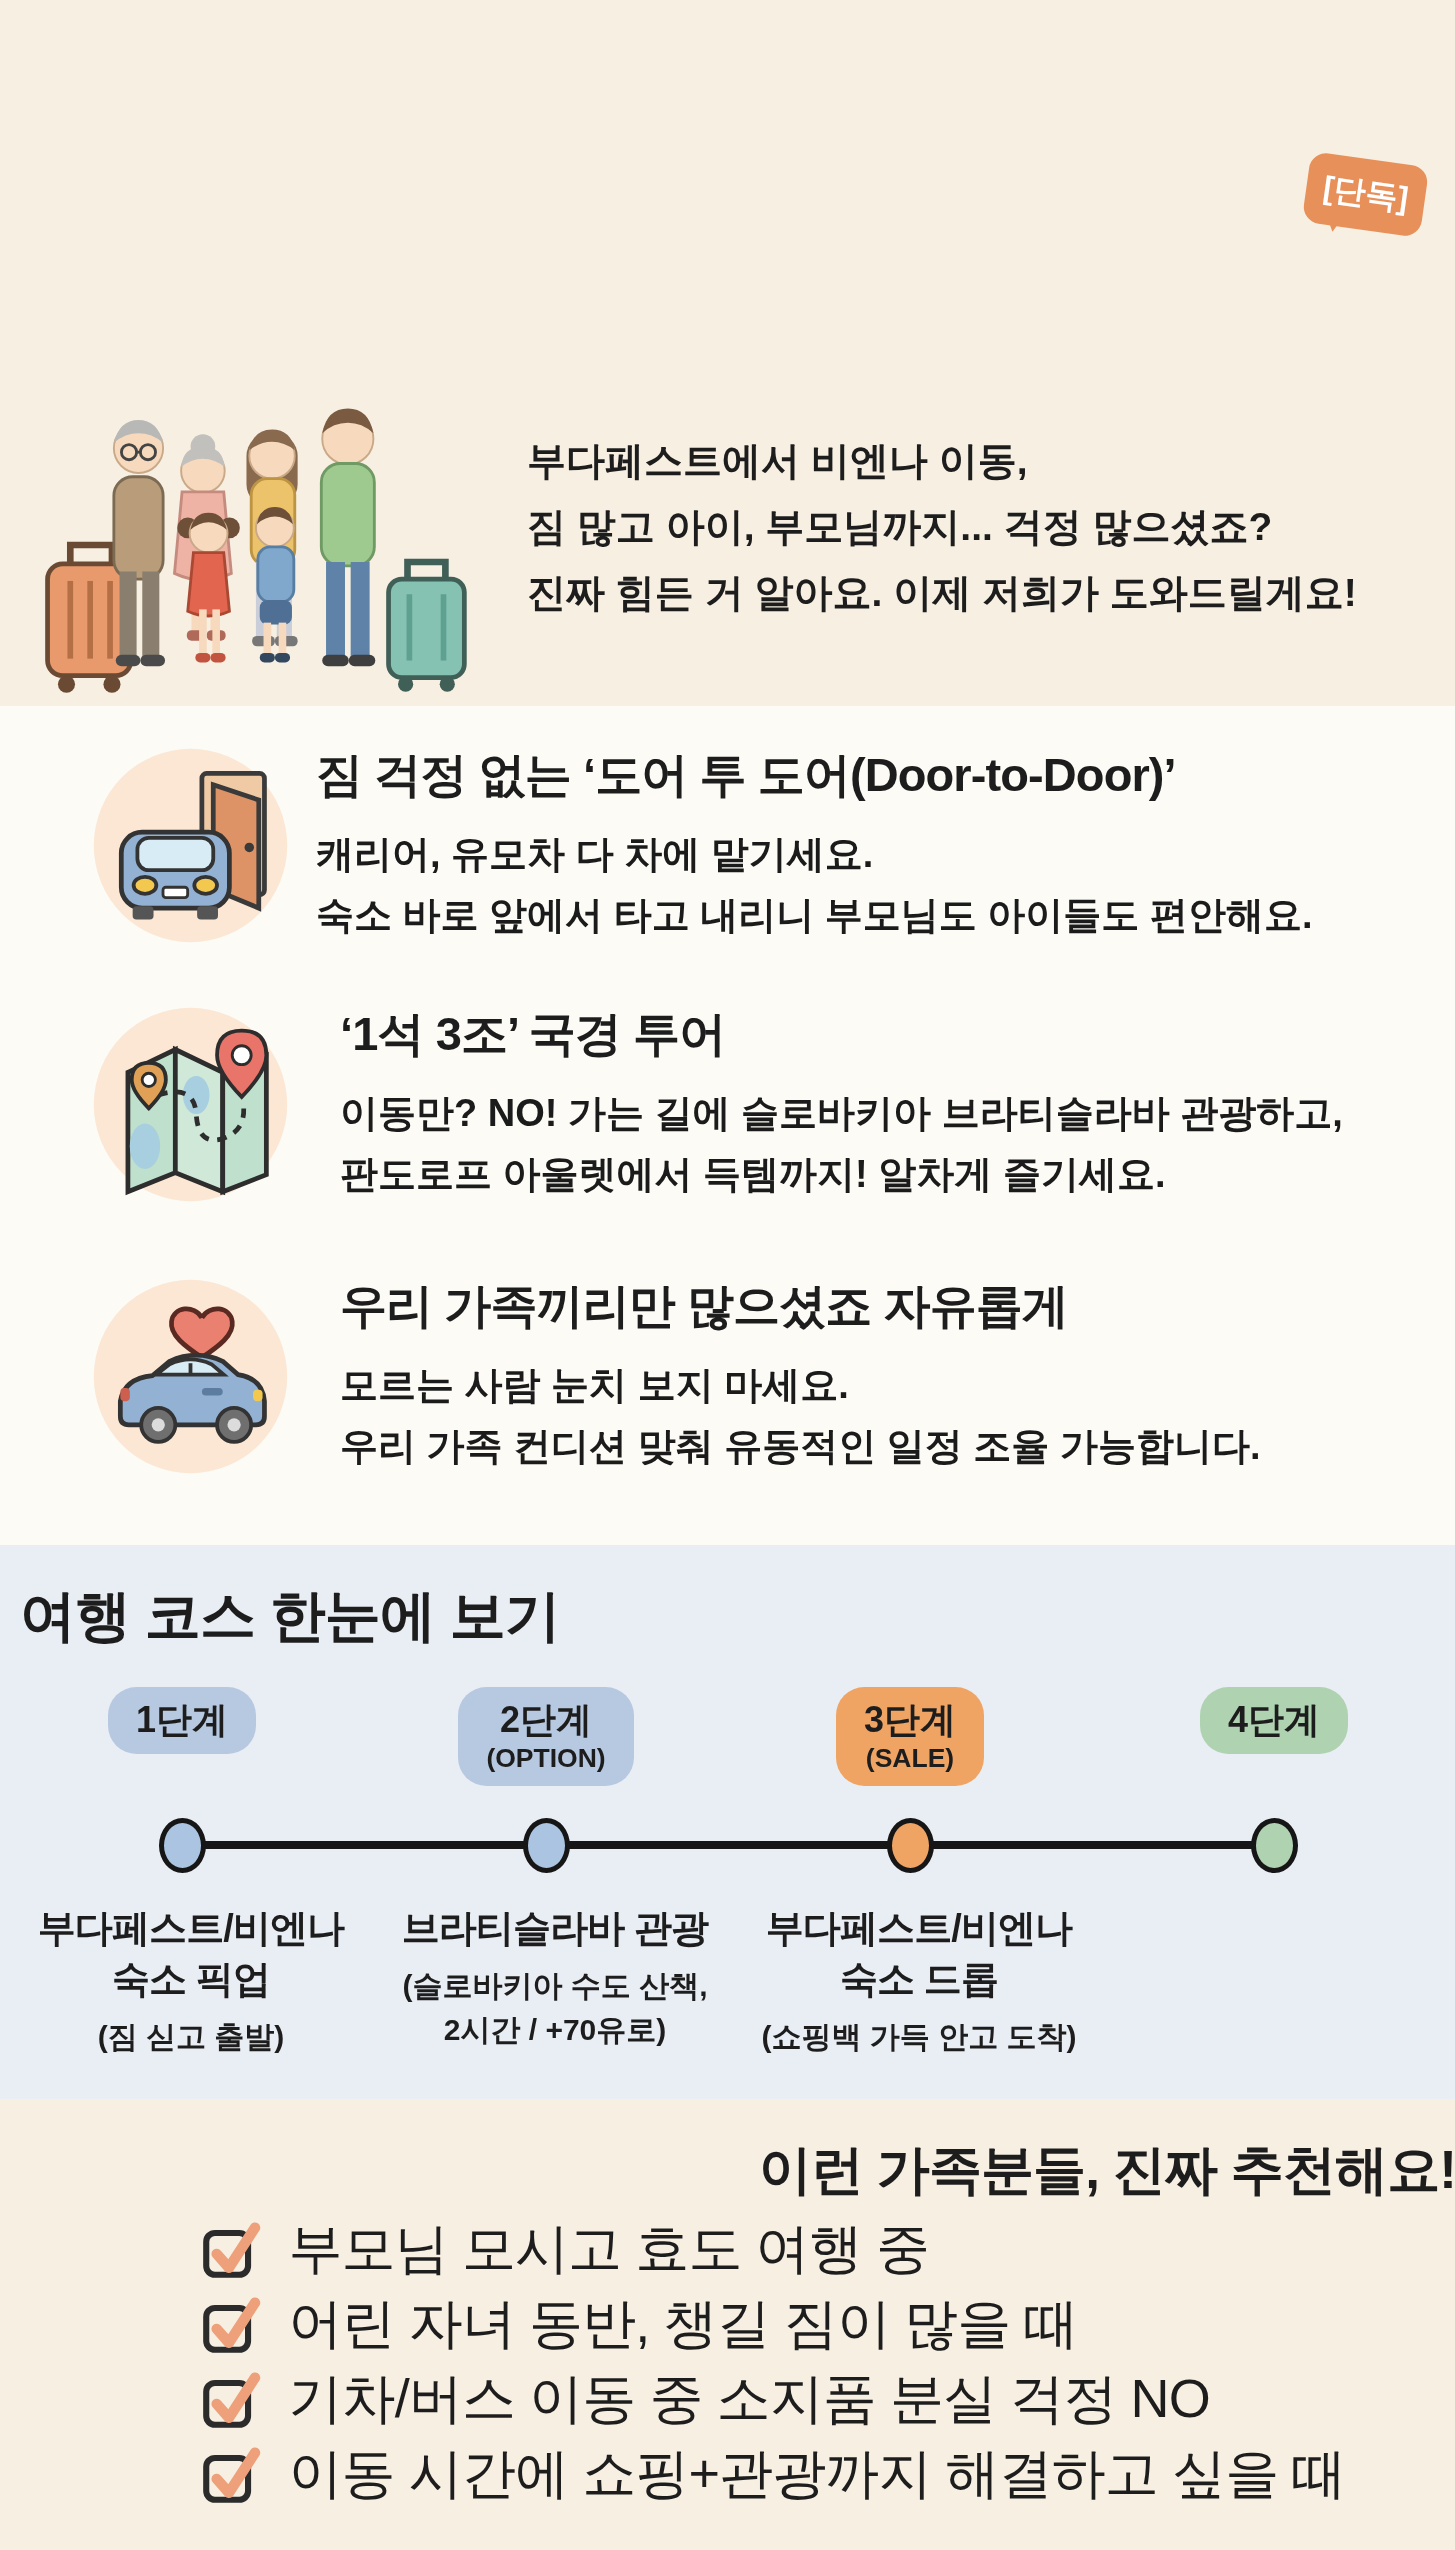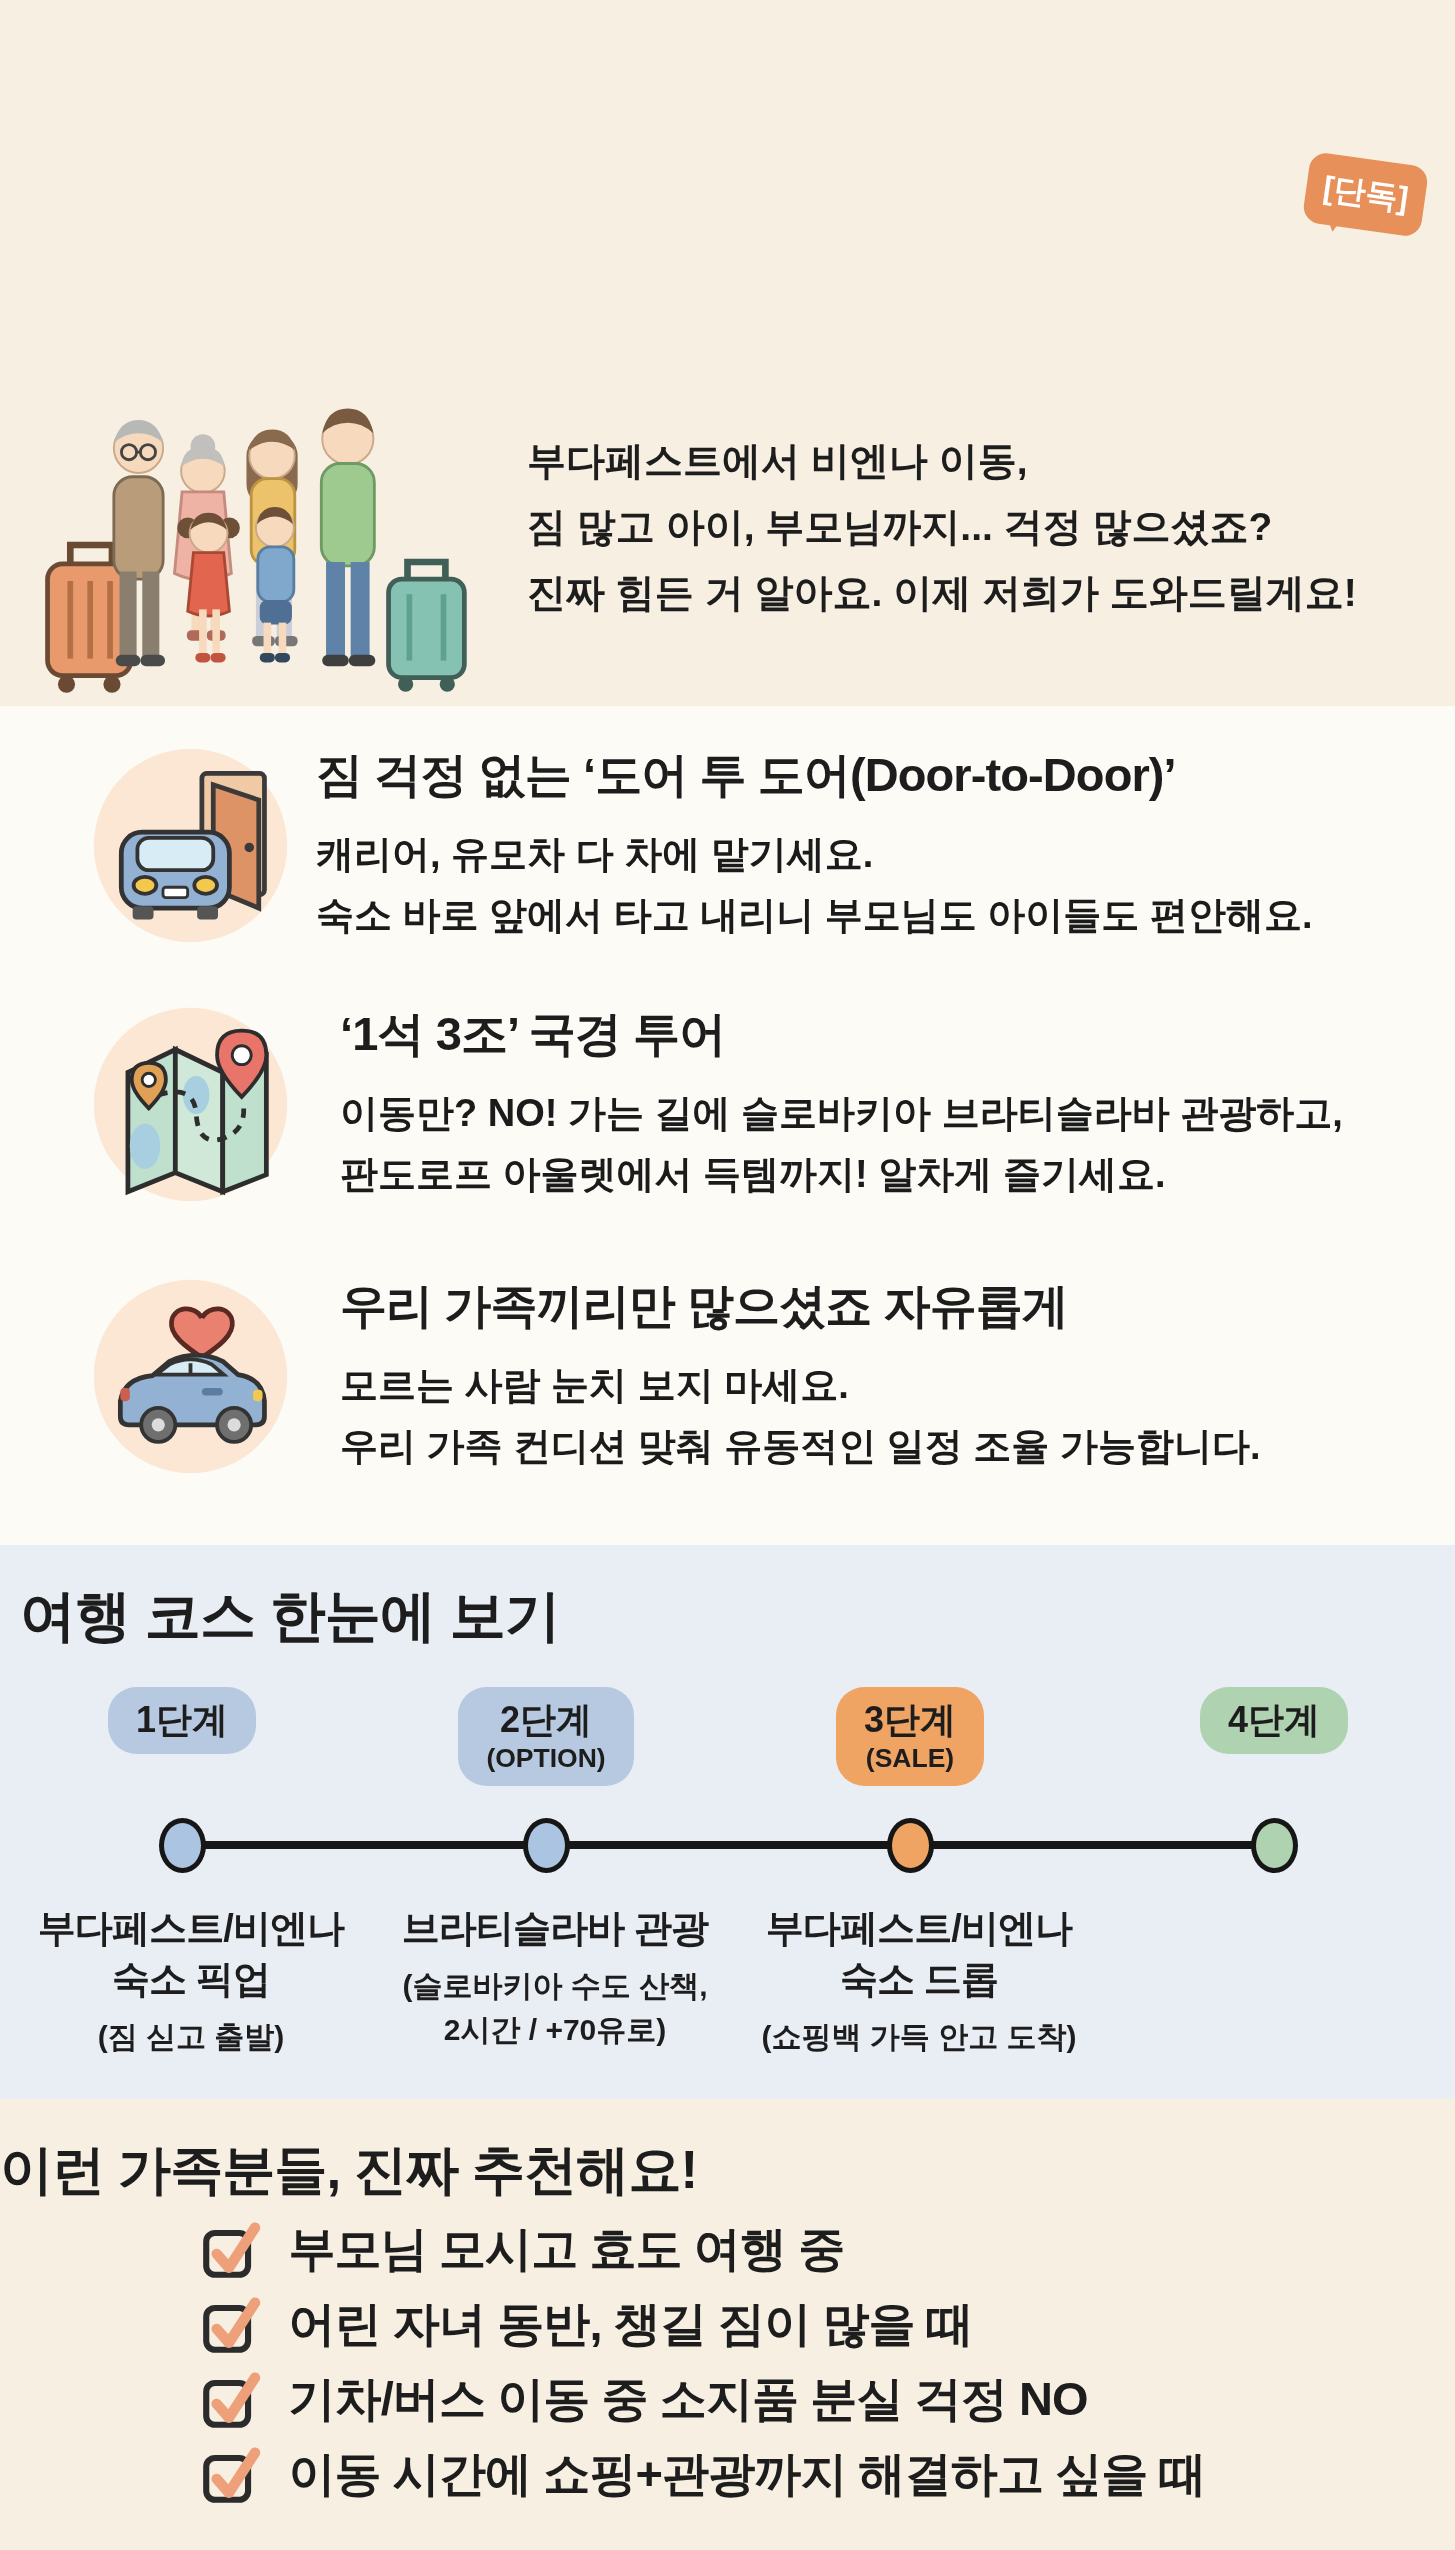--- a/index.html
+++ b/index.html
@@ -54,26 +54,26 @@
   .timeline-line { position:absolute; left:182px; width:1092px; top:29px; height:7.6px; background:#161616; }
   .dot-row { position:absolute; top:0; left:0; width:1456px; display:flex; }
   .dot-cell { height:66px; justify-content:center; }
   .dot { width:47px; height:55px; border:5.7px solid #161616; border-radius:50%; }
 
   .label-row { margin-top:25px;margin-left:9px; }
   .step-name   { font-size:38px; font-weight:800; line-height:51px; text-align:center; letter-spacing:-0.9px; }
   .step-detail { font-size:30px; font-weight:700; line-height:44px; text-align:center; margin-top:9.5px; }
 
   
-  .rec-title { position:absolute; top:36px; width:100%; text-align:left;
+  .rec-title { position:absolute; top:36px; width:100%; text-align:right;
                font-size:53px; font-weight:800; letter-spacing:-0.9px; }
   .rec-list { position:absolute; top:121px; left:201px; }
   .rec-item { display:flex; align-items:center; gap:26.5px; margin-bottom:16px; height:59px; }
   .rec-check { width:61px; height:61px; flex:0 0 61px; }
-  .rec-text { font-size:47px; font-weight:700; letter-spacing:-0.9px; white-space:nowrap;text-align:center; }
+  .rec-text { font-size:54px; font-weight:400; letter-spacing:-0.9px; white-space:nowrap;text-align:center; }
 </style>
 </head>
 <body>
 
 <div class="page">
 
   <div class="sec sec-hero">
 
     <div class="badge">
       <span>[단독]</span>

